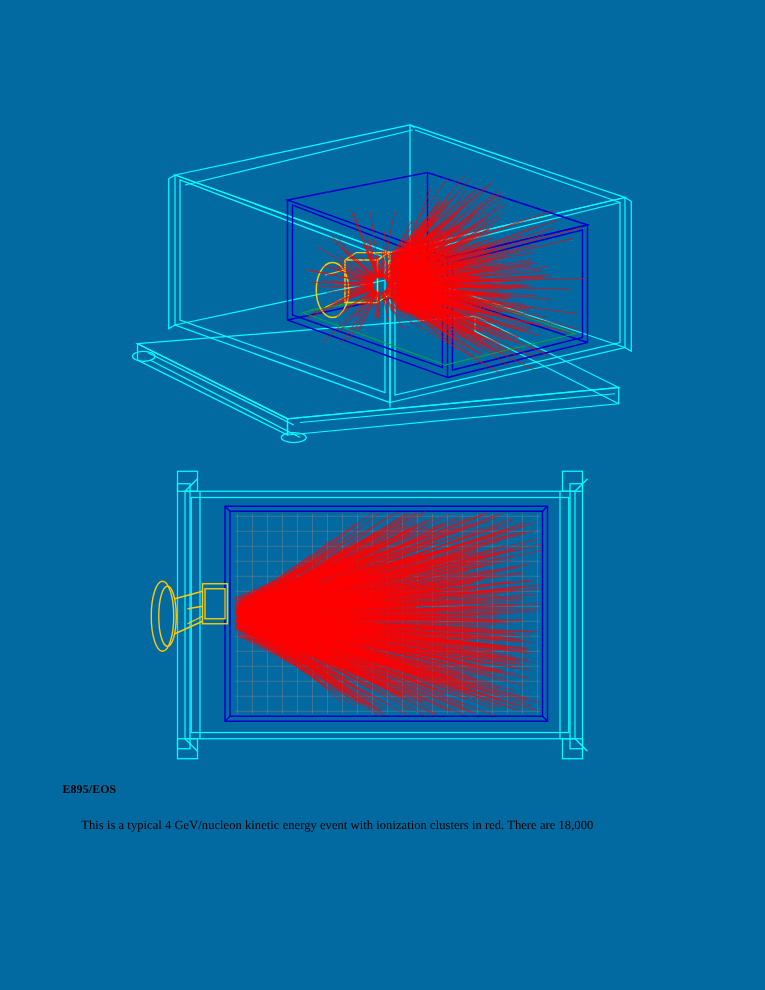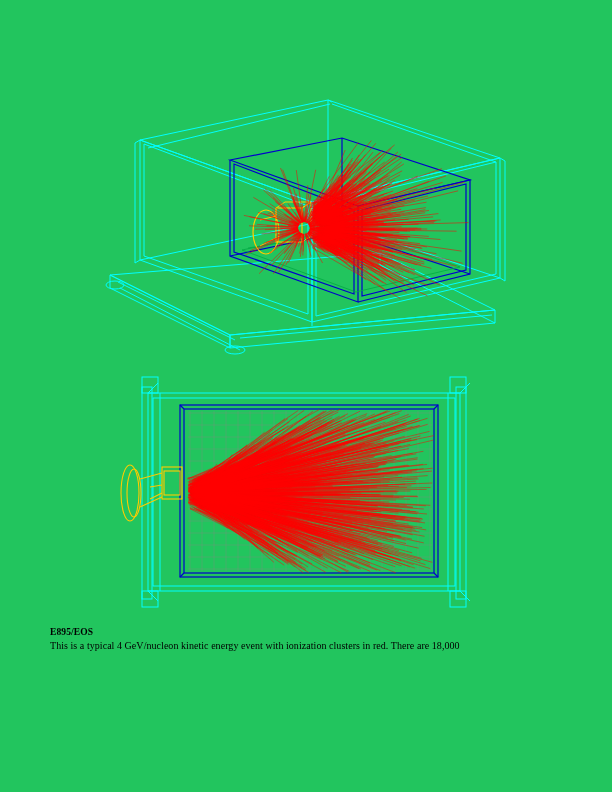--- a/index.html
+++ b/index.html
@@ -13,21 +13,21 @@
     position: relative;
     font-family: "Liberation Serif", serif;
     color: #000000;
     overflow: hidden;
   }
   .page {
     position: absolute;
     left: 0; top: 0;
     width: 612px;
     height: 792px;
-    background: #22c55e;
+    background: #0369a1;
   }
   .fig {
     position: absolute;
   }
   #figure-3d {
     left: 80px;
     top: 60px;
     width: 460px;
     height: 300px;
   }
@@ -47,21 +47,21 @@
     font-family: "Liberation Serif", serif;
     font-weight: bold;
     font-size: 9.5px;
     margin: 0 0 1px 2px;
     letter-spacing: 0.1px;
   }
   .caption-text {
     font-family: "Liberation Serif", serif;
     font-size: 10px;
     line-height: 13px;
-    margin: 2px;
+    margin: 17px;
     letter-spacing: 0.05px;
   }
   svg { display: block; }
 </style>
 </head>
 <body>
 
 <div class="page">
 
   <div class="fig" id="figure-3d">

